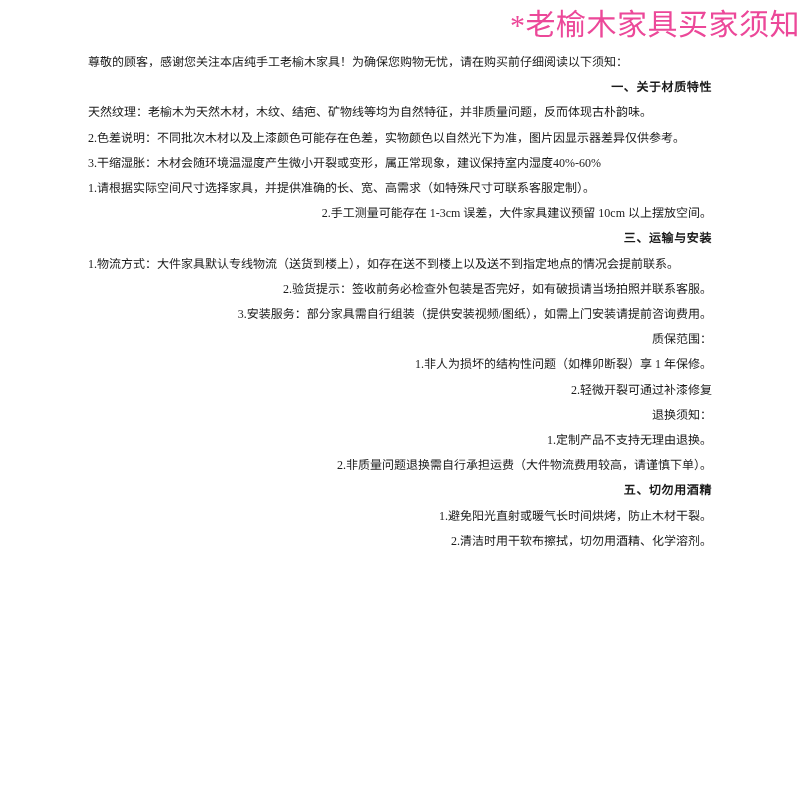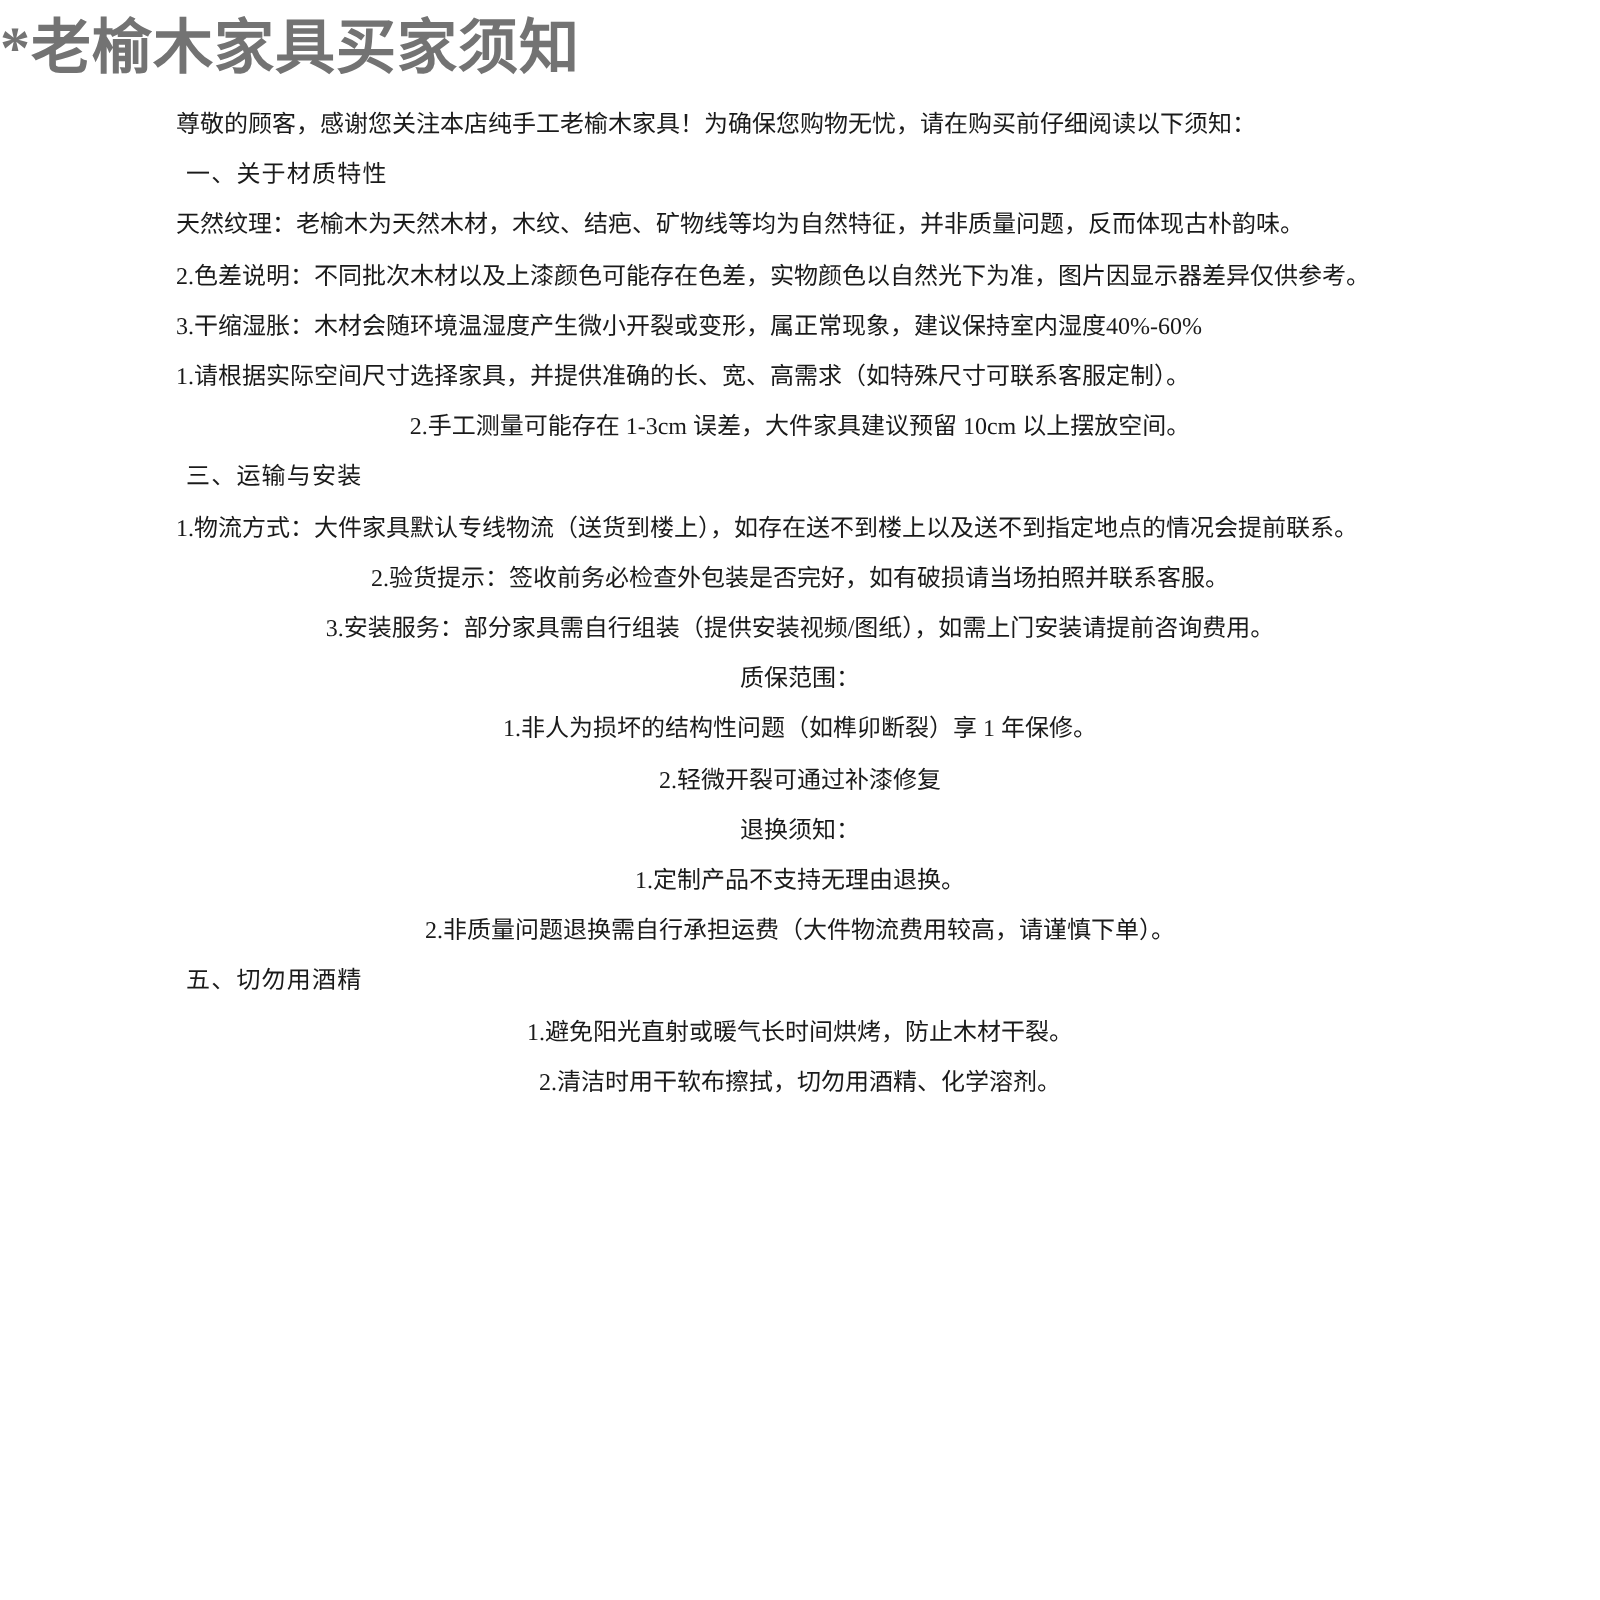--- a/index.html
+++ b/index.html
@@ -17,50 +17,50 @@
     -webkit-font-smoothing: antialiased;
   }
   .page {
     width: 800px;
     height: 800px;
     box-sizing: border-box;
     background: #ffffff;
     position: relative;
   }
   .doc-title {
-    text-align: left;
+    text-align: right;
     font-size: 30px;
-    font-weight: bold;
+    font-weight: normal;
     letter-spacing: 0.5px;
     line-height: 38px;
     margin: 6px 0 6px 0;
-    color: #737373;
+    color: #ec4899;
     font-family: "Liberation Serif", "DejaVu Serif", serif;
   }
   .body-block {
     padding-left: 88px;
     padding-right: 88px;
   }
   .para {
     font-size: 12px;
     line-height: 25.2px;
     text-align: justify;
     text-justify: inter-character;
     margin: 0;
     color: #1a1a1a;
     word-break: break-all;
   }
   .para.heading {
-    font-weight: normal;
+    font-weight: bold;
     padding-left: 5px;
     letter-spacing: 0.6px;
-    text-align: left;
+    text-align: right;
   }
   .para.subhead {
-    text-align: center;
+    text-align: right;
   }
 </style>
 </head>
 <body>
 
 <div class="page">
 
   <h1 class="doc-title">*老榆木家具买家须知</h1>
 
   <div class="body-block">

